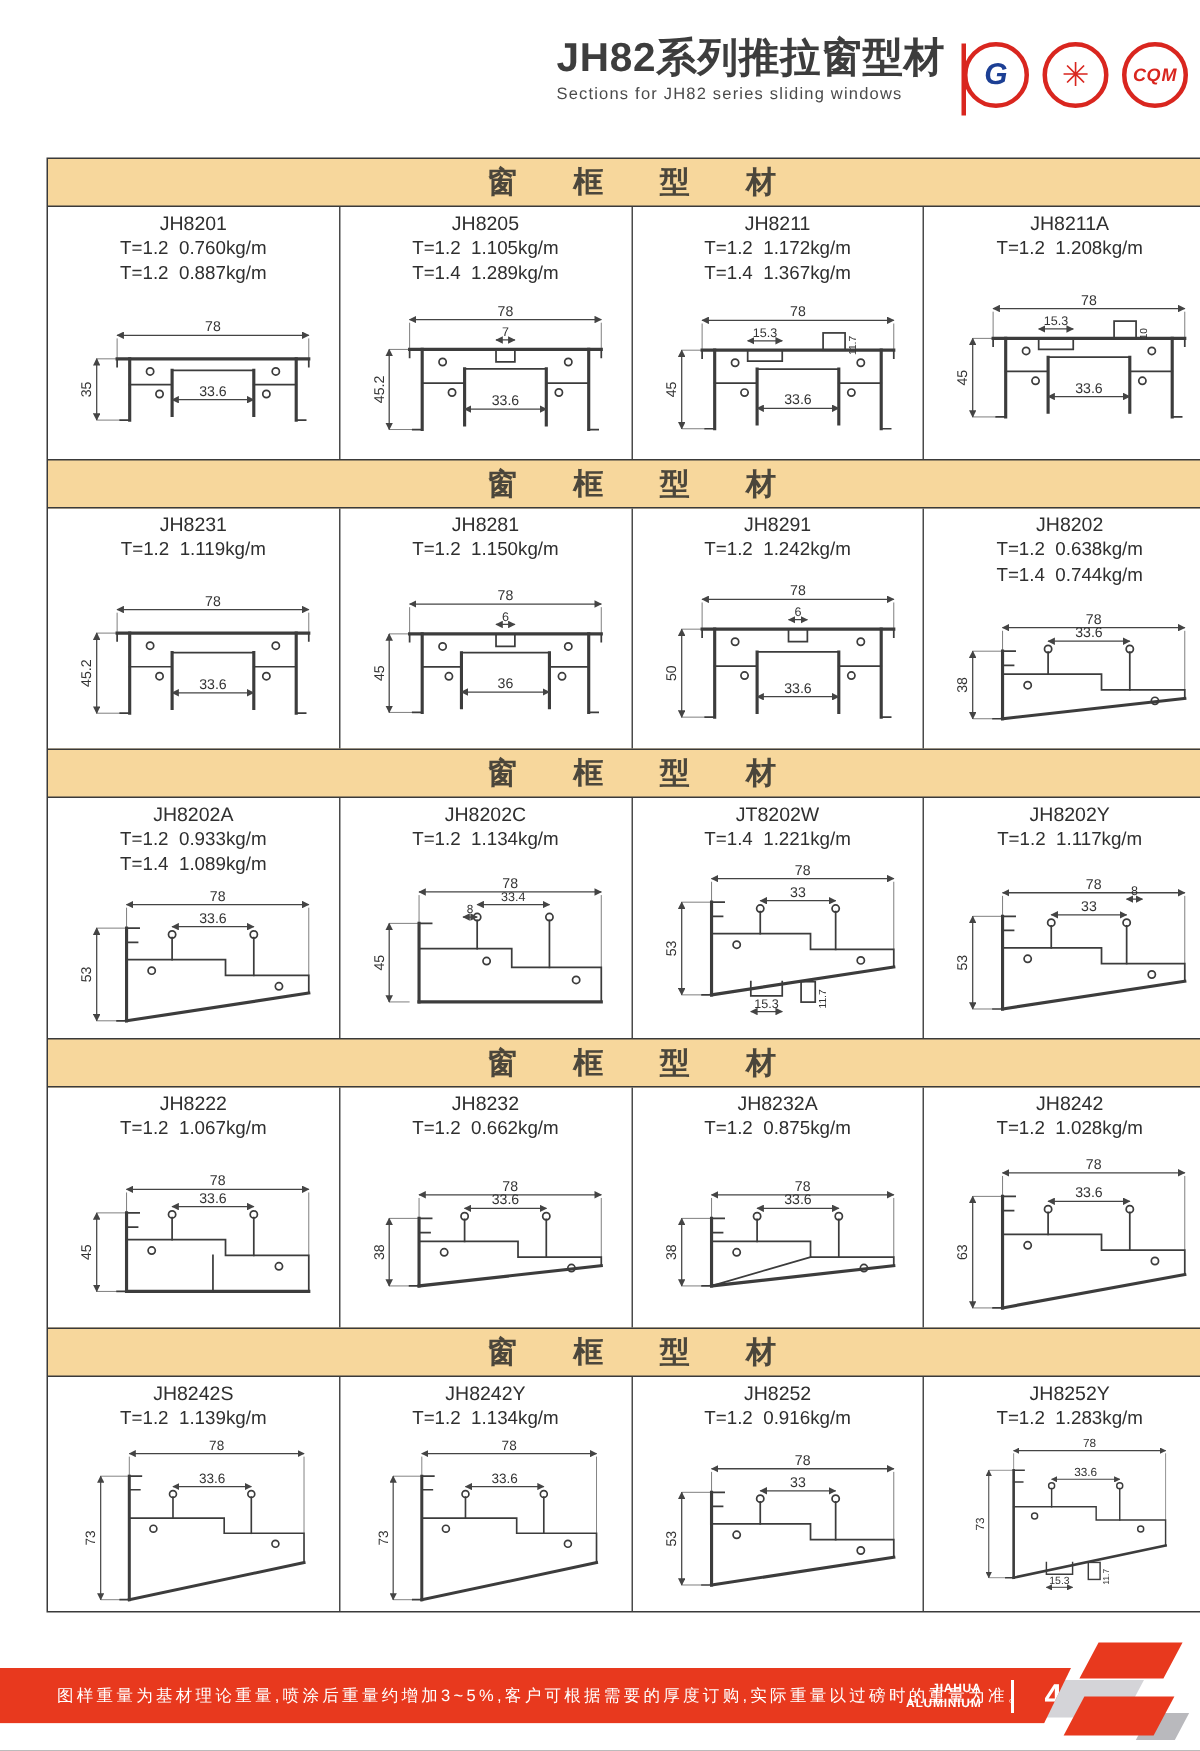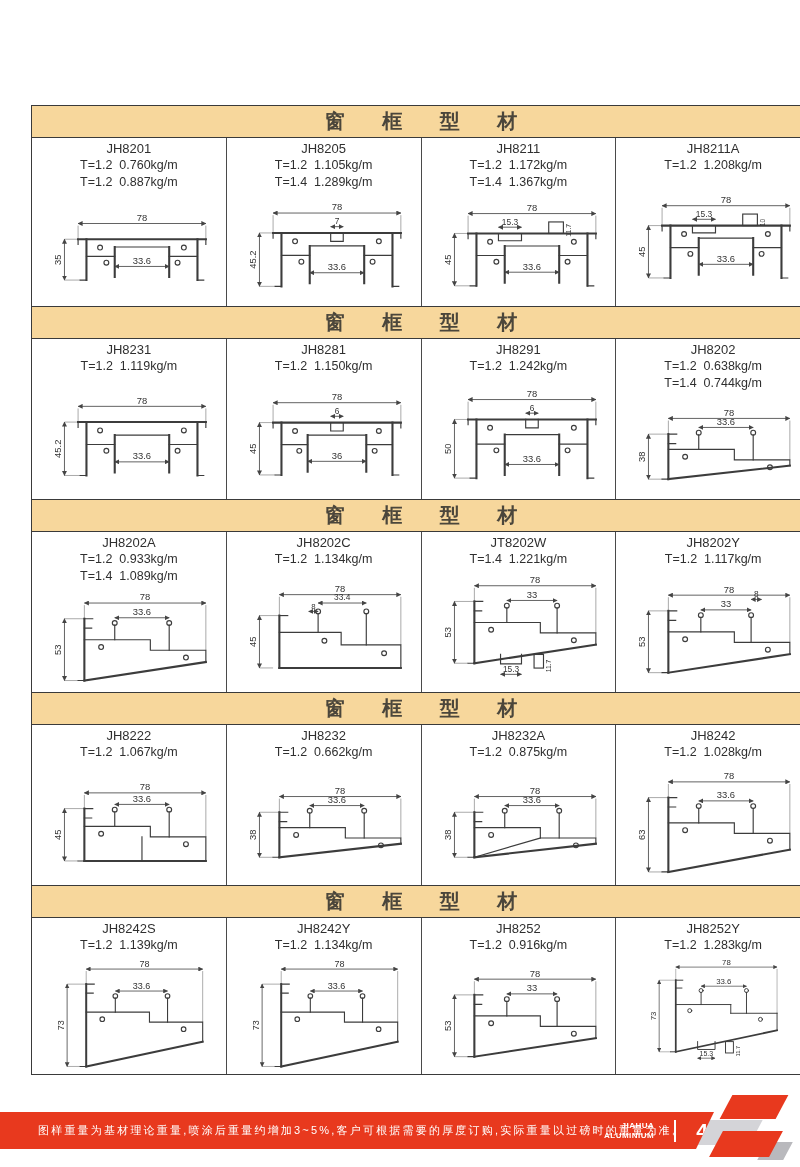--- a/index.html
+++ b/index.html
@@ -72,20 +72,38 @@
 <div class="page">
 
   <svg width="0" height="0" style="position:absolute" aria-hidden="true">
     <defs>
       <marker id="arr" viewBox="0 0 10 10" refX="9" refY="5" markerWidth="6" markerHeight="6" orient="auto-start-reverse">
         <path d="M0,0 L10,5 L0,10 z" fill="#444"></path>
       </marker>
     </defs>
   </svg>
 
+  <header class="hdr">
+    <div class="title-wrap">
+      <h1>JH82系列推拉窗型材</h1>
+      <div class="subtitle">Sections for JH82 series sliding windows</div>
+    </div>
+    <div class="hdr-divider"></div>
+    <div class="logos">
+      <span class="logo">
+          <span class="g">G</span>
+        </span>
+      <span class="logo">
+          <span class="star">✳</span>
+        </span>
+      <span class="logo">
+          <span class="cqm">CQM</span>
+        </span>
+    </div>
+  </header>
 
   <main class="catalog" id="catalog">
       <div class="sec-header">窗 框 型 材</div>
       <div class="sec-grid" style="height: 168px;">
         <div class="cell">
           <div class="code">JH8201</div>
           <div class="spec">T=1.2  0.760kg/m</div>
           <div class="spec">T=1.2  0.887kg/m</div>
           <svg class="draw" viewBox="0 0 185 77" preserveAspectRatio="xMidYMid meet">
             <line class="ext" x1="44" y1="17" x2="44" y2="30"></line>

